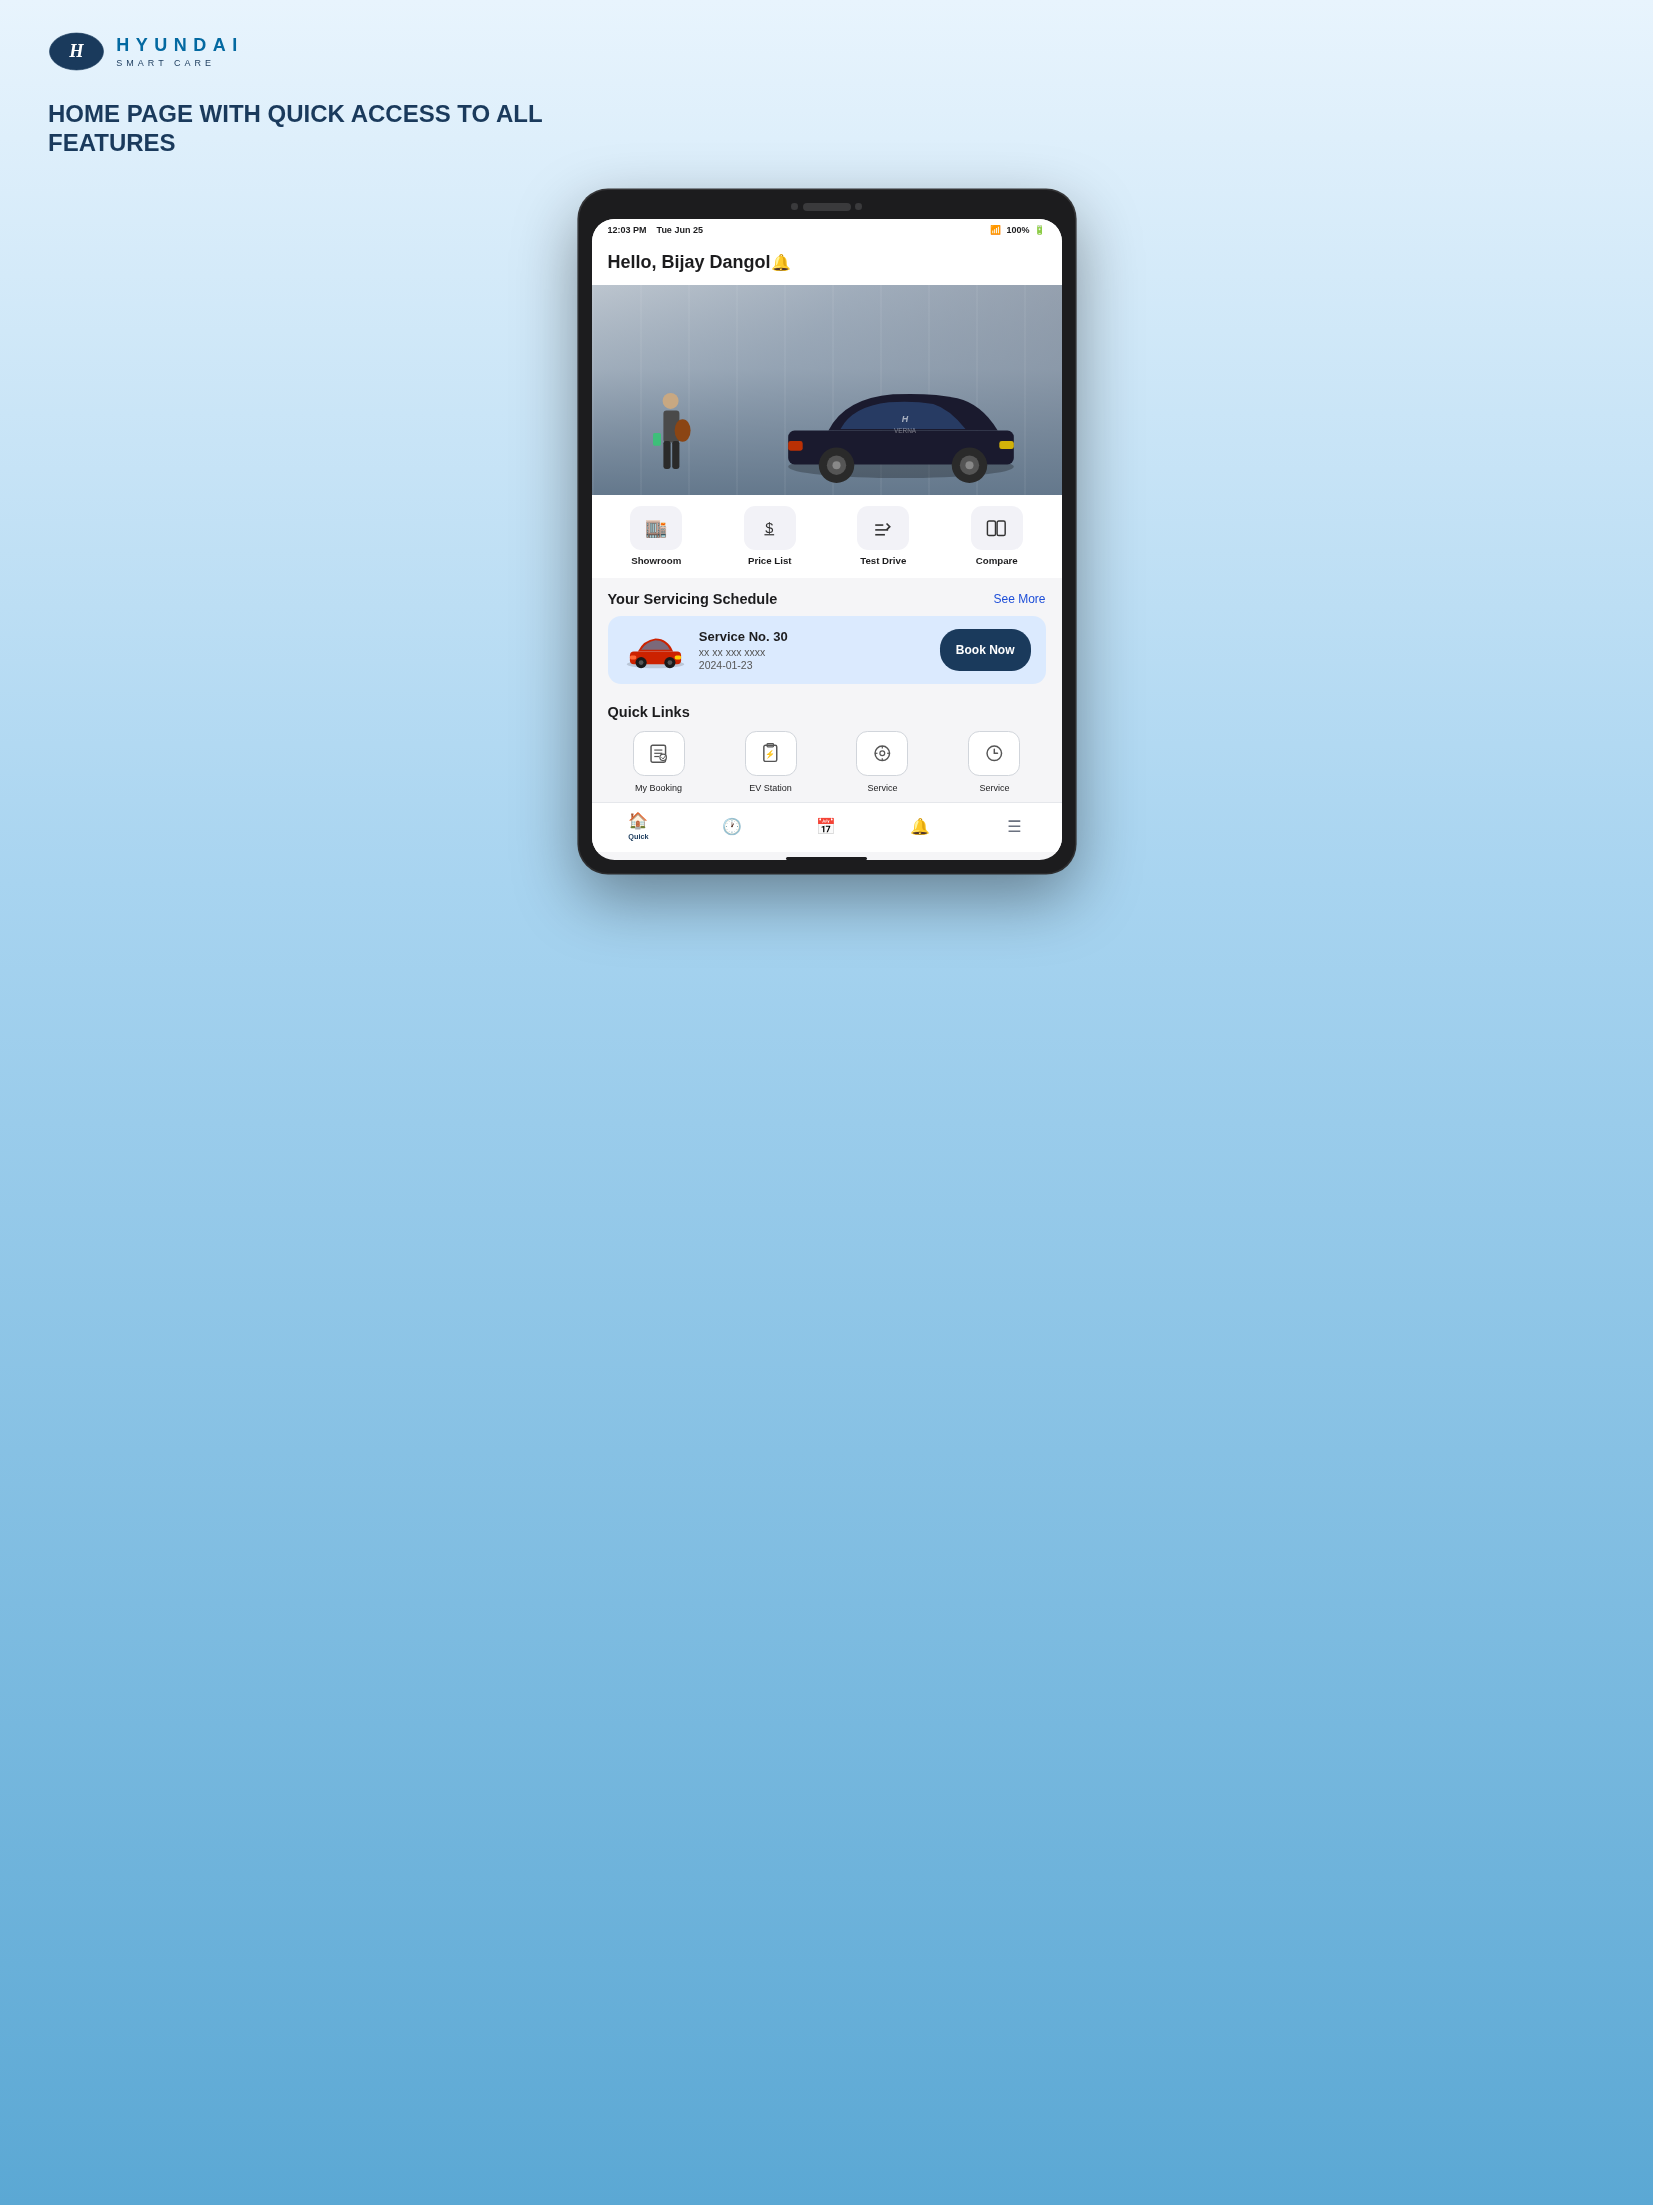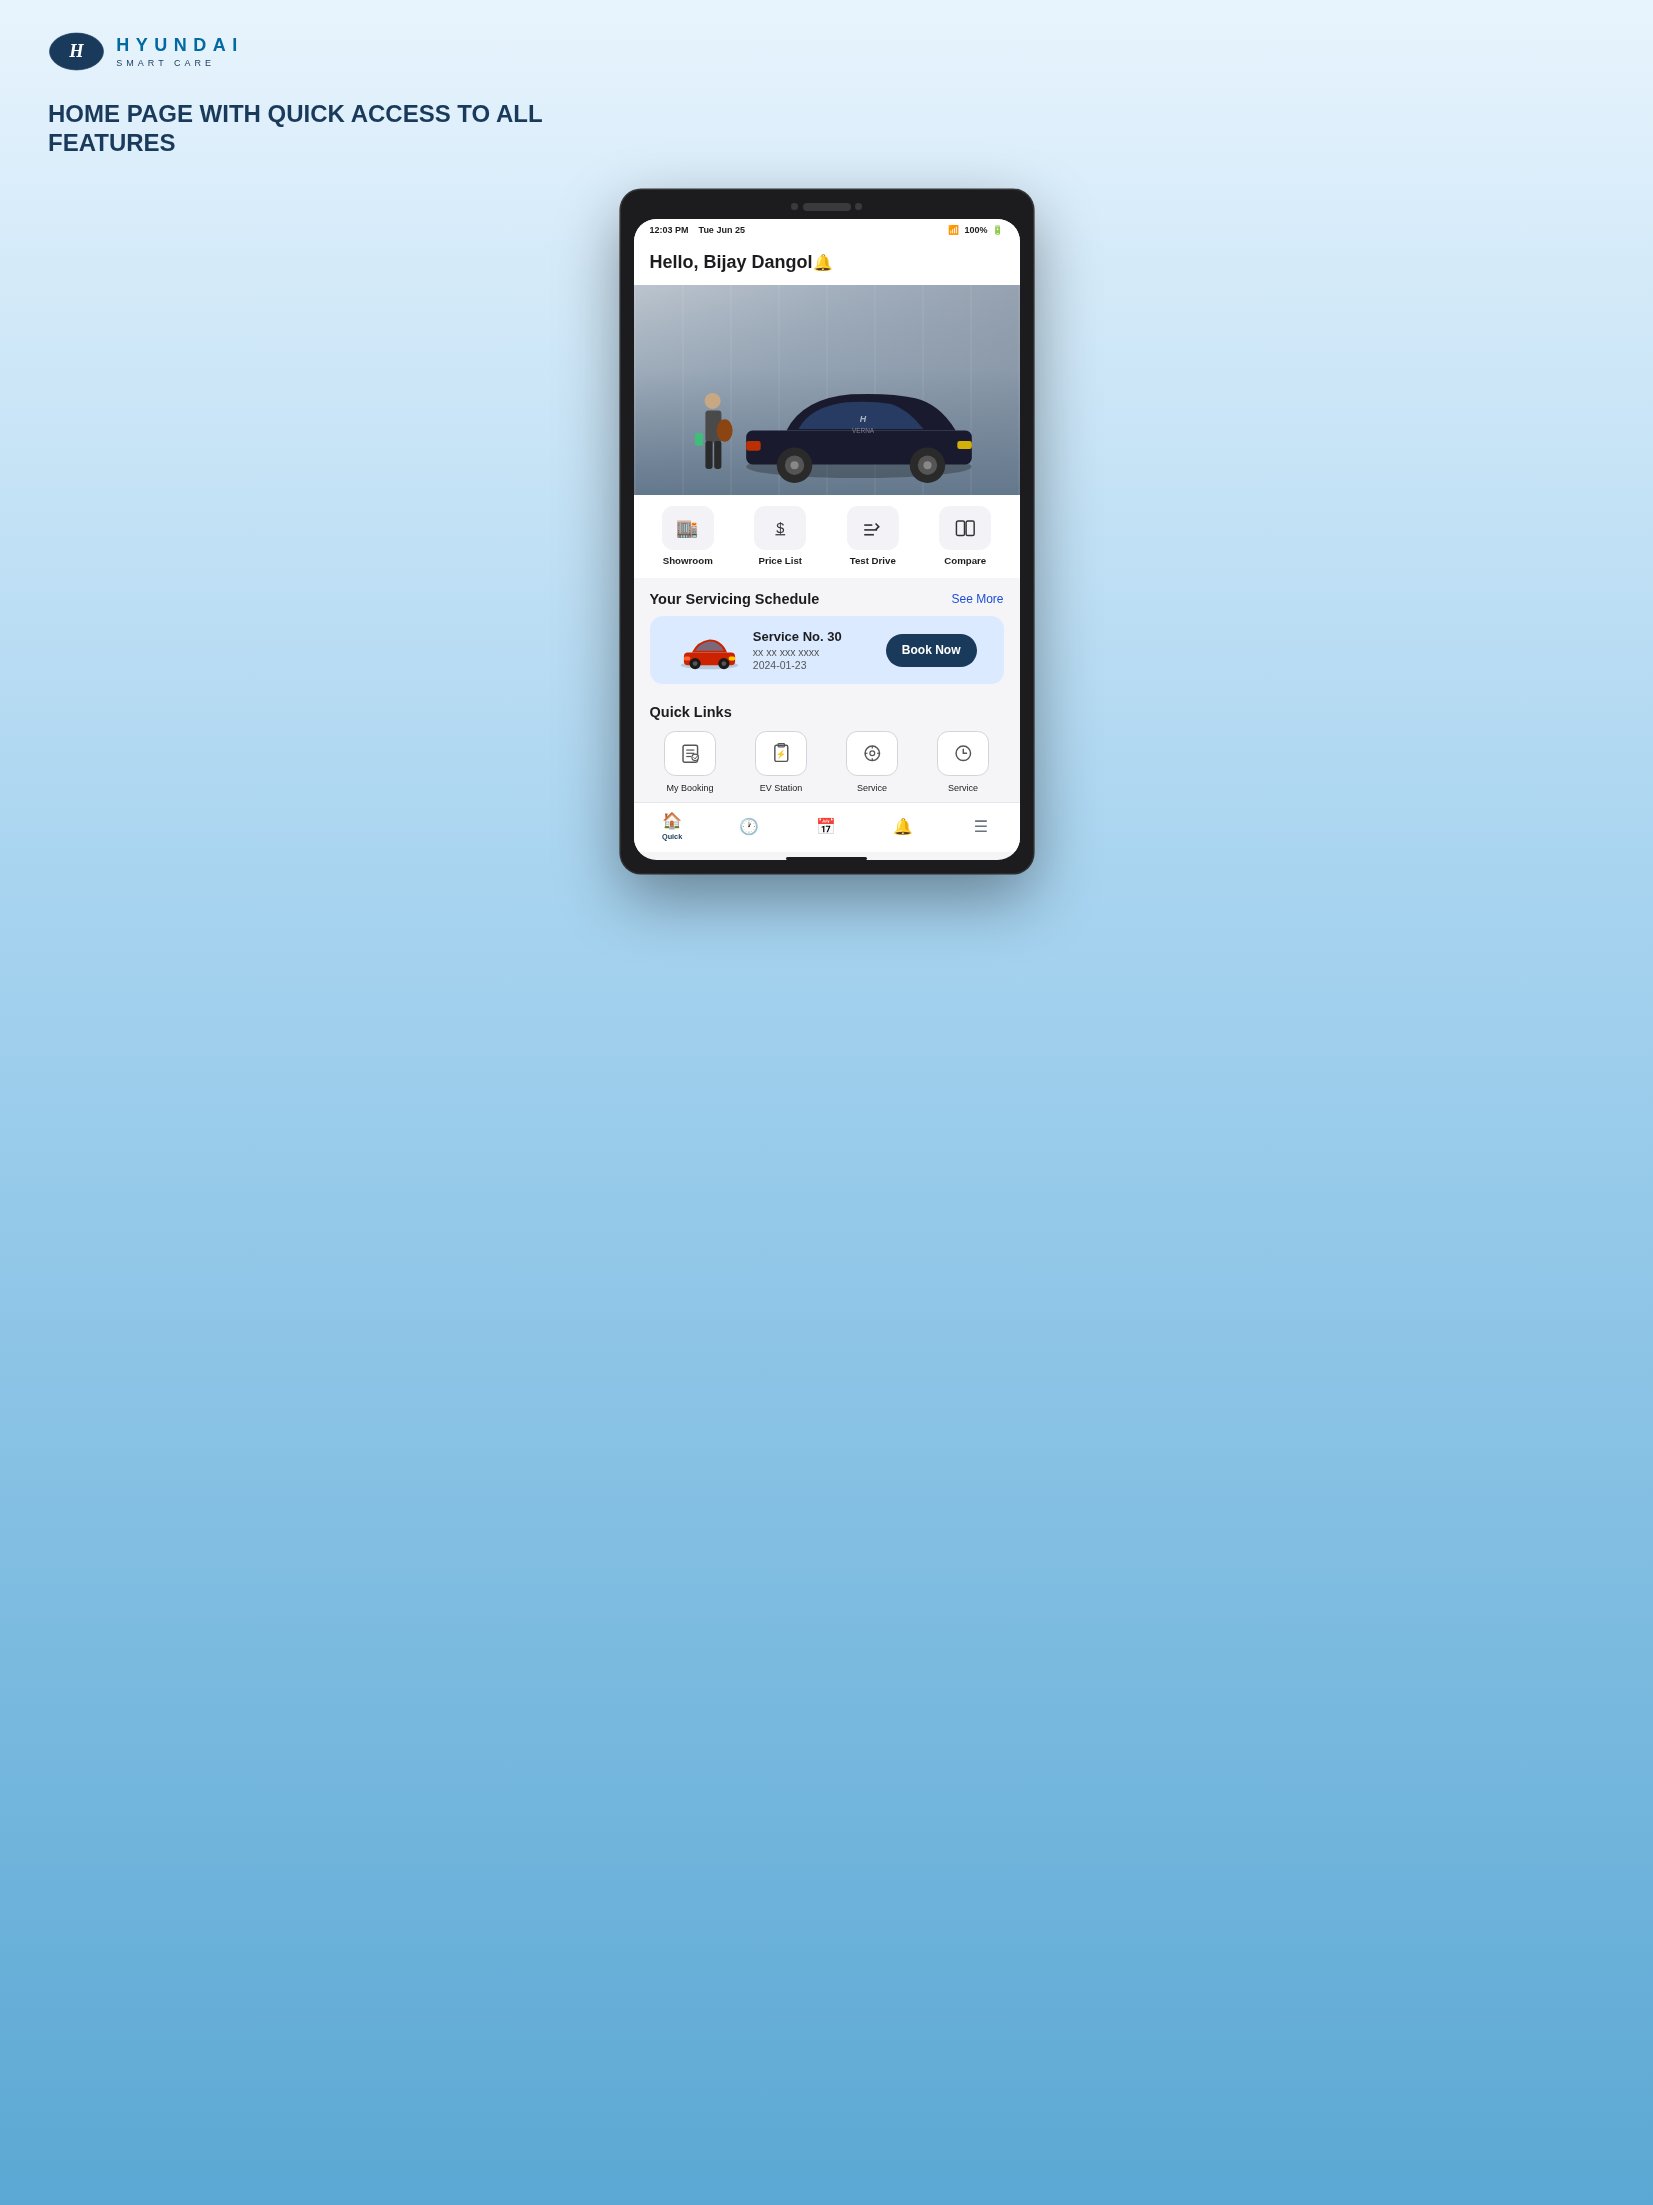--- a/index.html
+++ b/index.html
@@ -50,23 +50,23 @@
     .page-title {
       font-size: 24px;
       font-weight: 900;
       color: #1a3a5c;
       line-height: 1.2;
       max-width: 565px;
     }
 
     
     .tablet-frame {
-      width: 412px;
+      width: 496px;
       background: #1c1c1e;
-      border-radius: 20px;
+      border-radius: 29px;
       padding: 13px;
       box-shadow: 0 24px 65px rgba(0,0,0,0.4), 0 0 0 1.6px #3a3a3c;
       position: relative;
     }
     .tablet-camera-bar {
       display: flex;
       justify-content: center;
       align-items: center;
       gap: 4.8px;
       margin-bottom: 8px;
@@ -202,23 +202,22 @@
       font-size: 12px;
       color: #1d4ed8;
       font-weight: 500;
       cursor: pointer;
     }
 
     
     .service-card {
       background: #dbeafe;
       border-radius: 13px;
-      padding: 13px 27px;
-      display: flex;
-      align-items: center;
+      padding: 13px 15px;
+      display: flex;
       gap: 11.3px;
     }
     .car-thumbnail {
       width: 65px;
       height: 40px;
       flex-shrink: 0;
     }
     .service-info {
       flex: 1;
     }

